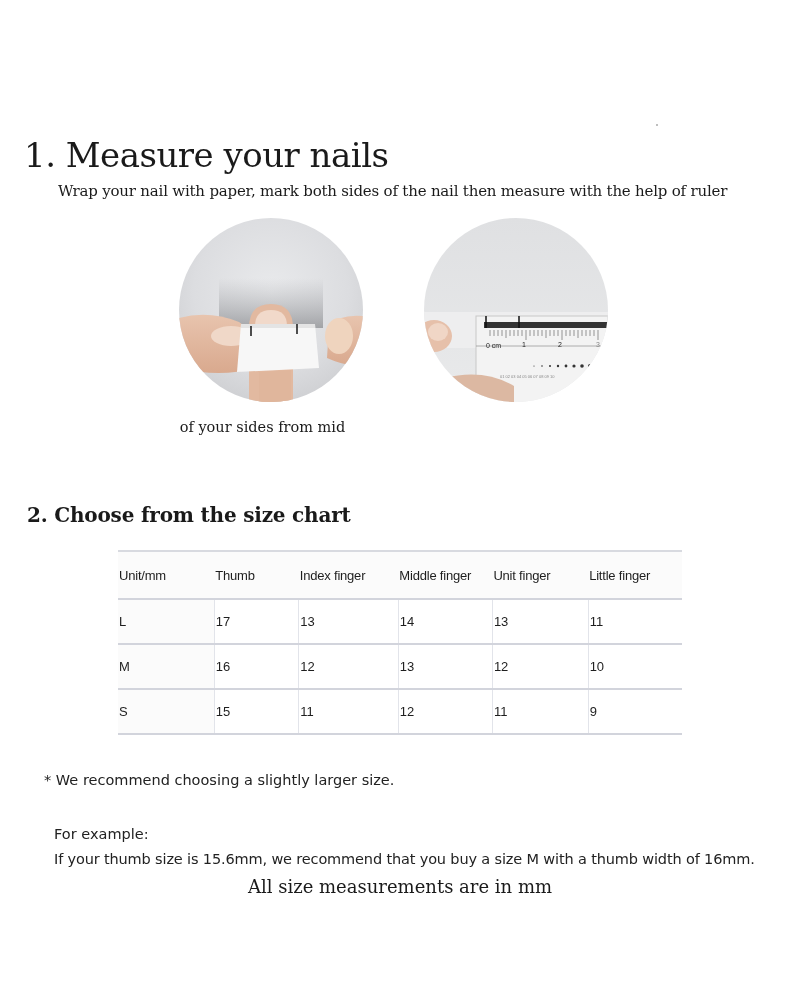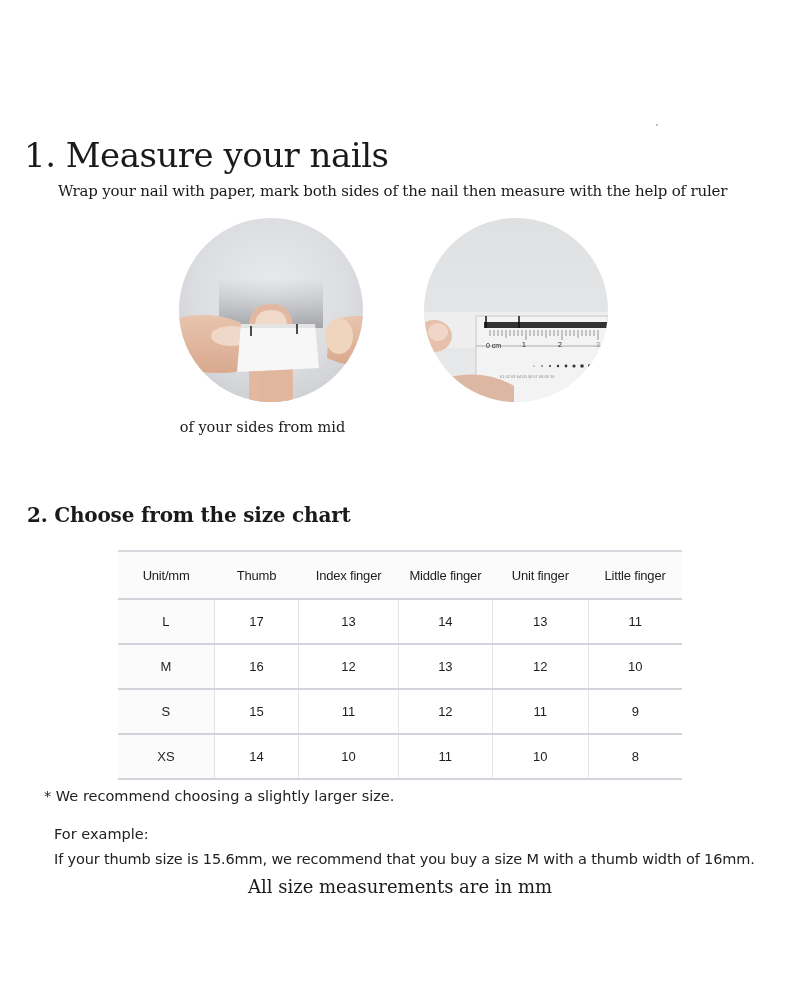--- a/index.html
+++ b/index.html
@@ -14,27 +14,27 @@
   .circle { position: absolute; border-radius: 50%; overflow: hidden; }
   .c1 { left: 179px; top: 218px; width: 184px; height: 184px; }
   .c2 { left: 424px; top: 218px; width: 184px; height: 184px; }
 
   .caption { position: absolute; left: 160px; top: 418px; width: 205px; text-align: center; font-size: 14.5px; line-height: 19px; }
 
   .h2 { position: absolute; left: 27px; top: 486px; font-size: 20px; font-weight: 700; letter-spacing: -0.2px; }
 
   .table-wrap { position: absolute; left: 118px; top: 550px; width: 564px; }
   table { border-collapse: collapse; width: 564px; }
-  th, td { text-align: center; font-size: 13px; color: #1e1e1e; }
+  th, td { text-align: left; font-size: 13px; color: #1e1e1e; }
   thead th { height: 44px; font-weight: 400; background: #fbfbfb; border-top: 2px solid #d8dae0; border-bottom: 2px solid #d2d4dc; letter-spacing: -0.2px; }
   tbody td { height: 41px; border-bottom: 2px solid #d2d4dc; border-left: 1px solid #e2e4ea; }
   tbody td:first-child { border-left: none; background: #fbfbfb; }
   tbody td.rowhead { font-weight: 400; }
 
-  .note { position: absolute; left: 44px; top: 788px; font-size: 14.5px; color: #222; }
+  .note { position: absolute; left: 44px; top: 772px; font-size: 14.5px; color: #222; }
   .ex1 { position: absolute; left: 54px; top: 826px; font-size: 14.5px; color: #222; }
   .ex2 { position: absolute; left: 54px; top: 851px; font-size: 14.5px; color: #222; letter-spacing: -0.15px; }
   .footer { position: absolute; left: 0; width: 800px; top: 876px; text-align: center; font-size: 18px; color: #1a1a1a; padding-left: 0; }
   .footer span { position: relative; left: 0; }
   .dot { position: absolute; left: 656px; top: 124px; width: 2px; height: 2px; background: #aaa; border-radius: 50%; }
 </style>
 </head>
 <body>
 
 <div class="dot"></div>
@@ -184,28 +184,20 @@
         <td>10</td>
       </tr>
       <tr>
         <td class="rowhead">S</td>
         <td>15</td>
         <td>11</td>
         <td>12</td>
         <td>11</td>
         <td>9</td>
       </tr>
-      <tr>
-        <td class="rowhead">XS</td>
-        <td>14</td>
-        <td>10</td>
-        <td>11</td>
-        <td>10</td>
-        <td>8</td>
-      </tr>
     </tbody>
   </table>
 </div>
 
 <div class="note cond">* We recommend choosing a slightly larger size.</div>
 <div class="ex1 cond">For example:</div>
 <div class="ex2 cond">If your thumb size is 15.6mm, we recommend that you buy a size M with a thumb width of 16mm.</div>
 <div class="footer serif"><span>All size measurements are in mm</span></div>
 
 </body></html>

